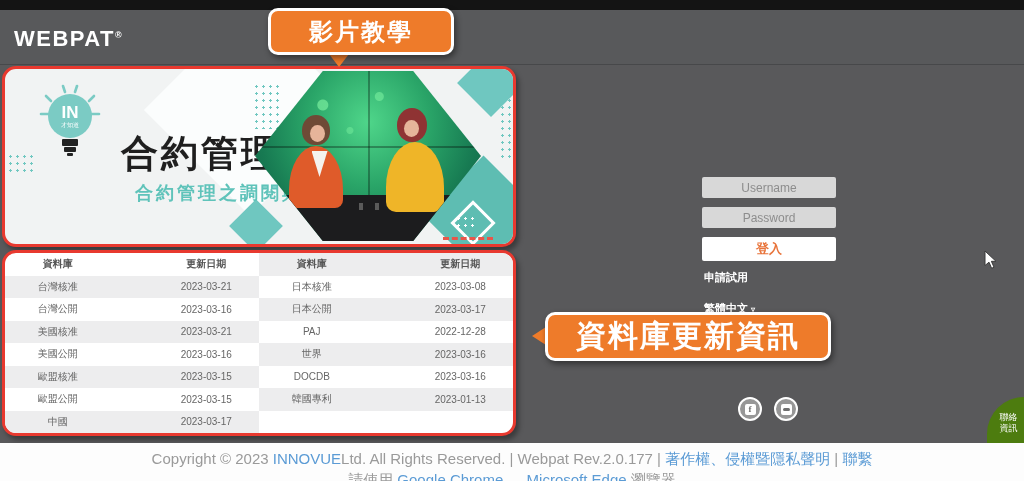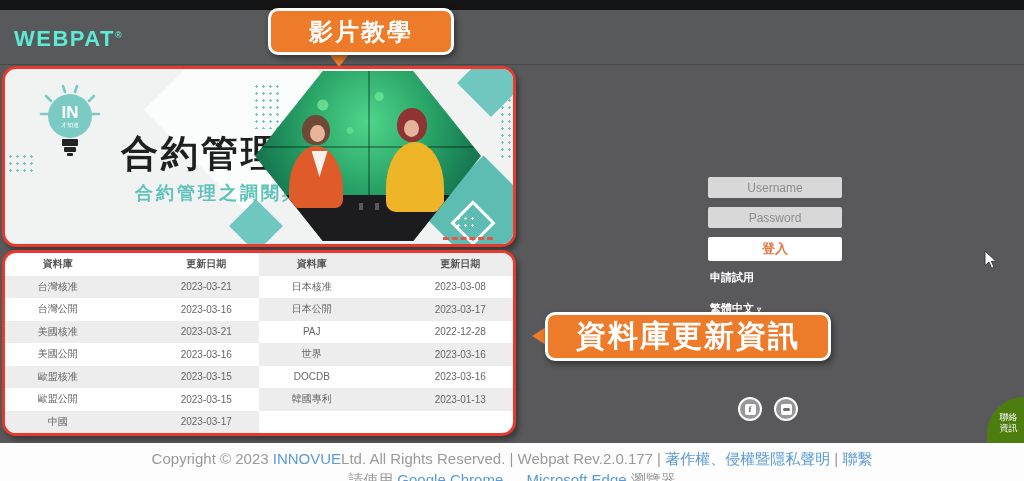--- a/index.html
+++ b/index.html
@@ -2,21 +2,21 @@
 <html><head>
 <meta charset="utf-8">
 <style>
   * { margin:0; padding:0; box-sizing:border-box; }
   body { background:#222; font-family:"Liberation Sans", sans-serif; }
   .screen { position:relative; width:1024px; height:481px; background:#59595b; overflow:hidden; font-family:"Liberation Sans", sans-serif; }
 
   
   .topbar { position:absolute; left:0; top:0; width:1024px; height:10px; background:#141414; }
   .header { position:absolute; left:0; top:10px; width:1024px; height:55px; background:#58595b; border-bottom:1px solid #47484a; }
-  .logo { position:absolute; left:14px; top:16px; color:#5eead4; font-size:22px; font-weight:bold; letter-spacing:1.5px; }
+  .logo { position:absolute; left:14px; top:16px; color:#ffffff; font-size:22px; font-weight:bold; letter-spacing:1.5px; }
   .logo sup { font-size:9px; font-weight:bold; }
 
   .main { position:absolute; left:0; top:65px; width:1024px; height:378px; background:#59595b; }
 
   
   .red-box { position:absolute; border:3px solid #e8392f; border-radius:14px; box-shadow:3px 4px 5px rgba(0,0,0,0.35); overflow:hidden; }
   .banner-box { left:2px; top:1px; width:514px; height:181px; background:#f1f3f3; }
   .table-box { left:2px; top:185px; width:514px; height:186px; background:#fff; }
 
   
@@ -73,21 +73,21 @@
   .callout { position:absolute; background:#ee7b2a; border:3px solid #fff; border-radius:10px; color:#fff; font-weight:bold;
              display:flex; align-items:center; justify-content:center; box-shadow:2px 3px 6px rgba(0,0,0,0.45); z-index:9; letter-spacing:2px; }
   .callout-video { left:268px; top:8px; width:186px; height:47px; font-size:24px; }
   .callout-db { left:545px; top:312px; width:286px; height:49px; font-size:30px; }
   .tri-down { position:absolute; left:329px; top:54px; width:0; height:0; z-index:8;
               border-left:10px solid transparent; border-right:10px solid transparent; border-top:13px solid #ee7b2a; }
   .tri-left { position:absolute; left:532px; top:327px; width:0; height:0; z-index:8;
               border-top:9px solid transparent; border-bottom:9px solid transparent; border-right:14px solid #ee7b2a; }
 
   
-  .login { position:absolute; left:702px; top:112px; width:134px;margin-left:6px; }
+  .login { position:absolute; left:702px; top:112px; width:134px; }
   .login input { display:block; width:134px; height:21px; margin-bottom:9px; background:#d8d8d8; border:none; border-radius:2px;
                  text-align:center; font-size:12px; color:#555; font-family:"Liberation Sans", sans-serif; }
   .login input::placeholder { color:#8d8d8d; }
   .login-btn { display:block; width:134px; height:24px; background:#fff; color:#e8743b; font-size:13px; font-weight:bold;
                border:none; border-radius:2px; cursor:pointer; font-family:"Liberation Sans", sans-serif; }
   .login-links { margin-top:9px; display:flex; gap:16px; padding-left:2px; color:#fff; font-size:11px; font-weight:bold; white-space:nowrap;flex-direction:column; }
   .login-links span { cursor:pointer; }
   .lang-arrow { font-size:8px; }
 
   

